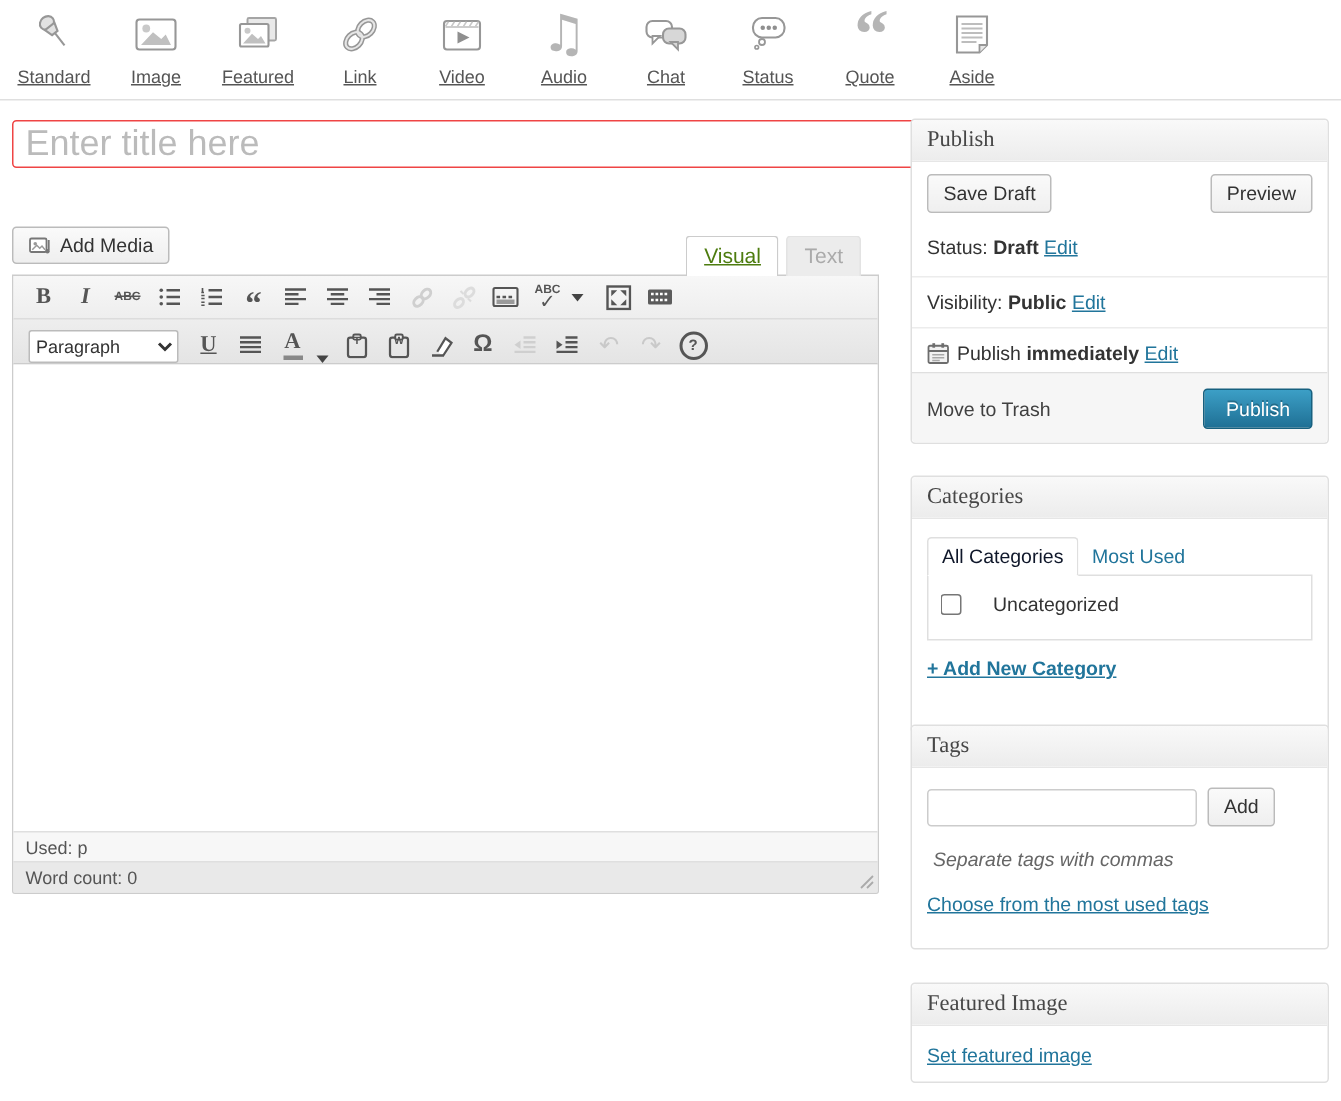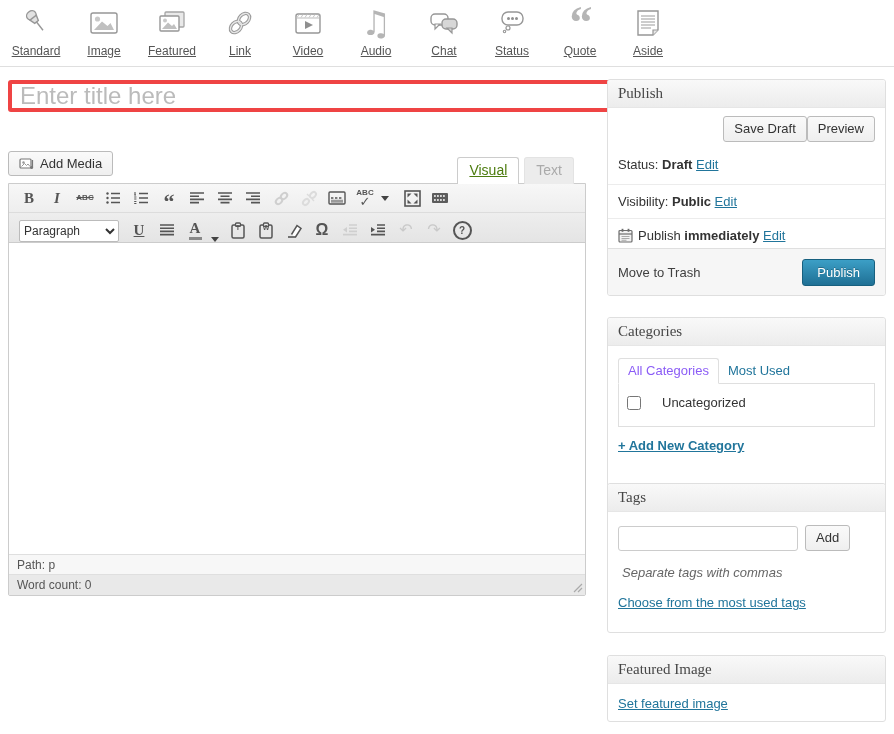--- a/index.html
+++ b/index.html
@@ -12,21 +12,21 @@
   .format .ficon{height:38px;display:flex;align-items:center;justify-content:center;}
   .format .flabel{font-size:12px;color:#555;margin-top:2px;text-decoration:underline;}
   .fglyph{font-family:"Liberation Serif","DejaVu Serif",serif;color:#b5b5b5;}
   .fglyph.quote{font-size:46px;line-height:26px;font-weight:bold;letter-spacing:-2px;}
   .fglyph.audio{font-size:34px;line-height:34px;font-family:"DejaVu Sans",sans-serif;}
   .top-divider{position:absolute;left:0;top:66px;width:894px;border-top:1px solid #dfdfdf;}
 
   
   .main{position:absolute;left:8px;top:80px;width:578px;height:520px;}
   .title-input{position:absolute;left:0;top:0;width:672px;height:32px;box-sizing:border-box;
-     border:4px solid #ef4444;border-radius:3px;padding:2px 8px;font-size:24px;
+     border:1px solid #ef4444;border-radius:3px;padding:2px 8px;font-size:24px;
      font-family:"Liberation Sans",sans-serif;color:#333;background:#fff;outline:none;}
   .title-input::placeholder{color:#bbb;}
 
   .button{display:inline-flex;align-items:center;gap:5px;padding:3px 10px;font-size:13px;line-height:18px;
      color:#333;border:1px solid #bbb;border-radius:3px;cursor:pointer;
      background:linear-gradient(#fafafa,#efefef);font-family:inherit;text-decoration:none;box-sizing:border-box;}
   .add-media{position:absolute;left:0;top:71px;height:25px;}
 
   .editor-tabs{position:absolute;right:12px;top:77px;height:26px;display:flex;gap:5px;z-index:3;}
   .etab{padding:4px 11px;font-size:14px;border-radius:3px 3px 0 0;cursor:pointer;box-sizing:border-box;height:27px;}
@@ -74,36 +74,36 @@
   .box{position:absolute;left:0;width:279px;box-sizing:border-box;border:1px solid #dfdfdf;
      border-radius:3px;background:#fff;}
   .box-head{height:28px;box-sizing:border-box;padding:5px 10px;font-family:"Liberation Serif","DejaVu Serif",serif;
      font-size:15px;color:#464646;background:linear-gradient(#f9f9f9,#ececec);
      border-bottom:1px solid #e6e6e6;border-radius:3px 3px 0 0;cursor:pointer;}
   .lnk{color:#21759b;text-decoration:underline;cursor:pointer;}
   .tablnk{color:#21759b;text-decoration:none;cursor:pointer;}
 
   .box.publish{top:0;height:217px;}
   .minor{padding:8px 10px 12px;}
-  .btnrow{display:flex;justify-content:flex-end;}
+  .btnrow{display:flex;justify-content:space-between;}
   .statline{margin-top:15px;font-size:13px;}
   .pubsec{padding:9px 10px;border-top:1px solid #ececec;font-size:13px;display:flex;align-items:center;}
   .major{position:absolute;left:0;right:0;bottom:0;height:46px;background:#f6f6f6;border-top:1px solid #dfdfdf;
      border-radius:0 0 3px 3px;display:flex;align-items:center;justify-content:space-between;padding:0 10px;}
   .trash{color:#404040;cursor:pointer;}
   .button-primary{padding:5px 14px;font-size:13px;color:#fff;border:1px solid #17607f;border-radius:3px;
      background:linear-gradient(#3c9fc6,#1f7095);cursor:pointer;font-family:inherit;
      text-shadow:0 -1px 0 rgba(0,0,0,.25);}
   .cal{margin-right:5px;display:inline-flex;}
 
   .box.categories{top:238px;height:172px;}
   .cat-tabs{margin:12px 10px 0;display:flex;align-items:flex-end;position:relative;z-index:2;}
   .cat-tab{padding:4px 9px 5px;font-size:13px;}
   .cat-tab.active{background:#fff;border:1px solid #dfdfdf;border-bottom:1px solid #fff;
-     border-radius:3px 3px 0 0;color:#8b5cf6;margin-bottom:-1px;cursor:default;}
+     border-radius:3px 3px 0 0;color:#0f172a;margin-bottom:-1px;cursor:default;}
   .cat-panel{margin:0 10px;border:1px solid #dfdfdf;background:#fff;padding:11px 8px;height:44px;box-sizing:border-box;}
   .cat-item{display:flex;align-items:flex-end;gap:21px;font-size:13px;}
   .cat-item input{margin:0;width:14px;height:14px;}
   .addnew{display:inline-block;margin:11px 10px;font-weight:bold;}
 
   .box.tags{top:404px;height:150px;}
   .tagrow{margin:13px 10px 0;display:flex;gap:7px;align-items:center;}
   .taginput{width:180px;height:25px;box-sizing:border-box;border:1px solid #ccc;border-radius:3px;
      padding:2px 6px;font-size:13px;font-family:inherit;outline:none;background:#fff;}
   .taghint{margin:14px 10px 0 14px;font-style:italic;color:#666;font-size:13px;}
@@ -399,21 +399,21 @@
             </button>
           <button class="tbtn">
               <span class="helpc">?</span>
             </button>
         </div>
       </div>
 
       <div class="econtent"></div>
 
       <div class="statusbar">
-        <span>Path:</span>&nbsp;
+        <span>Used:</span>&nbsp;
         <span>p</span>
       </div>
       <div class="statusbar wordbar">
         <span>Word count:</span>&nbsp;
         <span>0</span>
         <span class="resize">
           <svg width="12" height="12" viewBox="0 0 12 12" stroke="#aaa" stroke-width="1.2">
             <path d="M11 3 L3 11 M11 7 L7 11 M11 11 L11 11"></path>
             </svg>
         </span>

